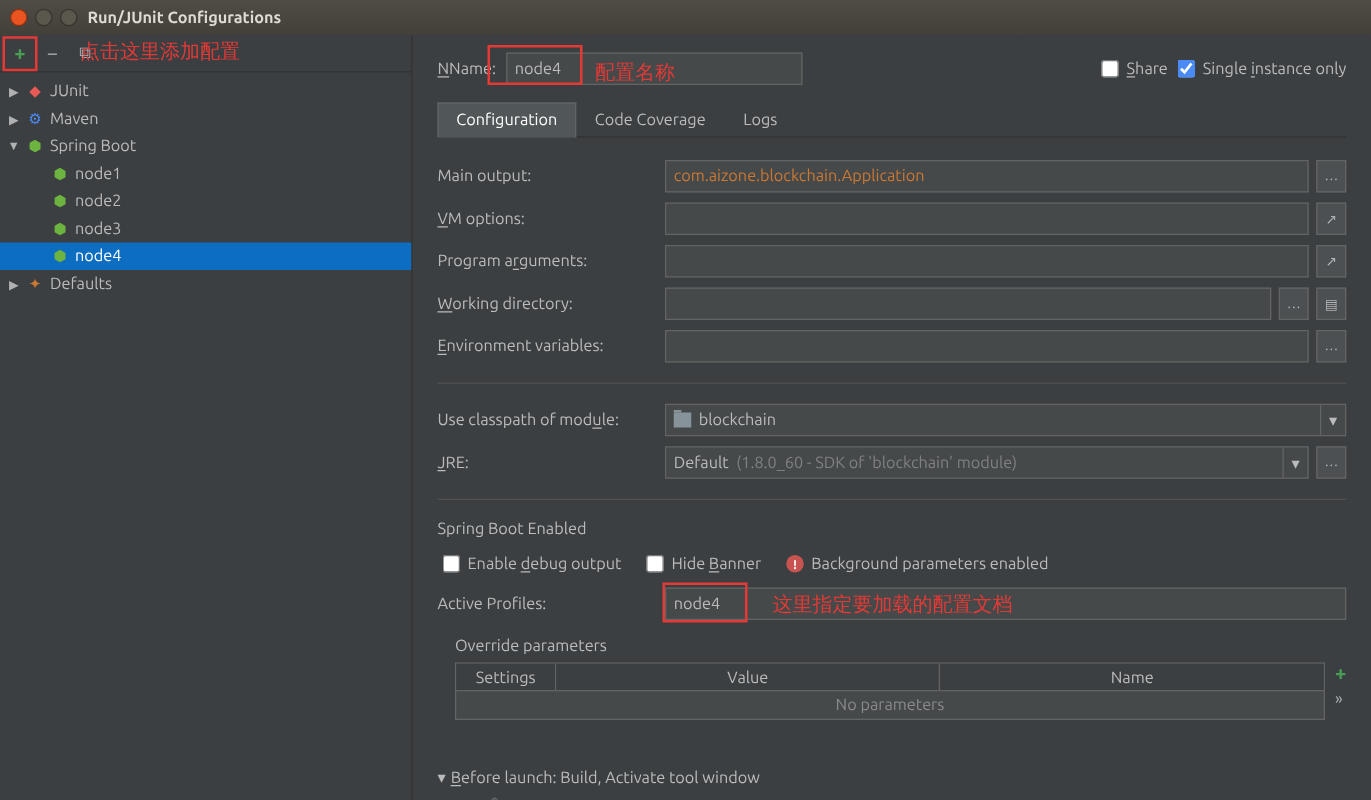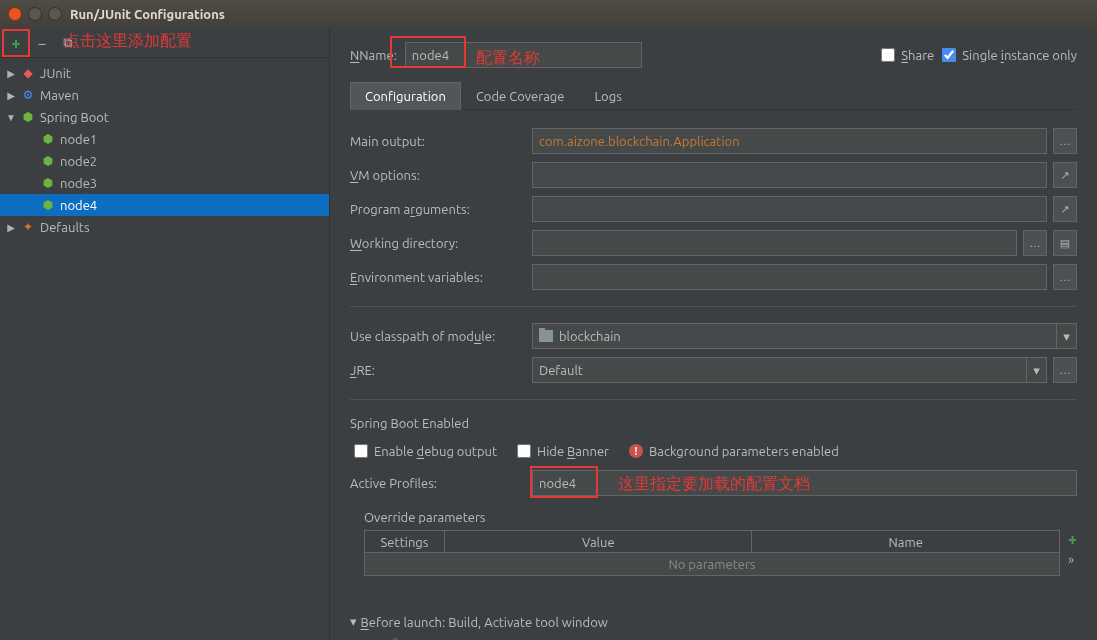--- a/index.html
+++ b/index.html
@@ -468,20 +468,21 @@
             <div style="flex:1"></div>
             <div class="select-arrow">▾</div>
           </div>
         </div>
       </div>
       <div class="form-row">
         <div class="form-label"><span class="underline">J</span>RE:</div>
         <div class="form-field">
           <div class="select">
             <span>Default</span>
+            <span class="dim">(1.8.0_60 - SDK of 'blockchain' module)</span>
             <div style="flex:1"></div>
             <div class="select-arrow">▾</div>
           </div>
           <div class="icon-btn">…</div>
         </div>
       </div>
 
       <div class="divider"></div>
 
       <div class="section-title">Spring Boot Enabled</div>

